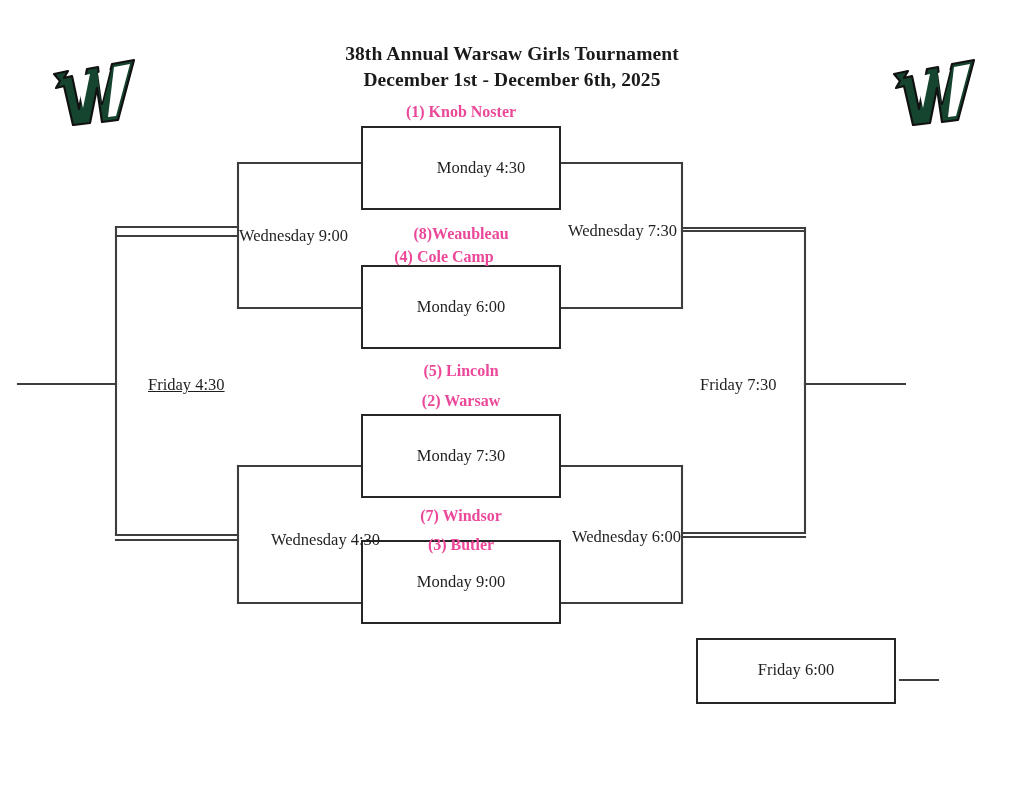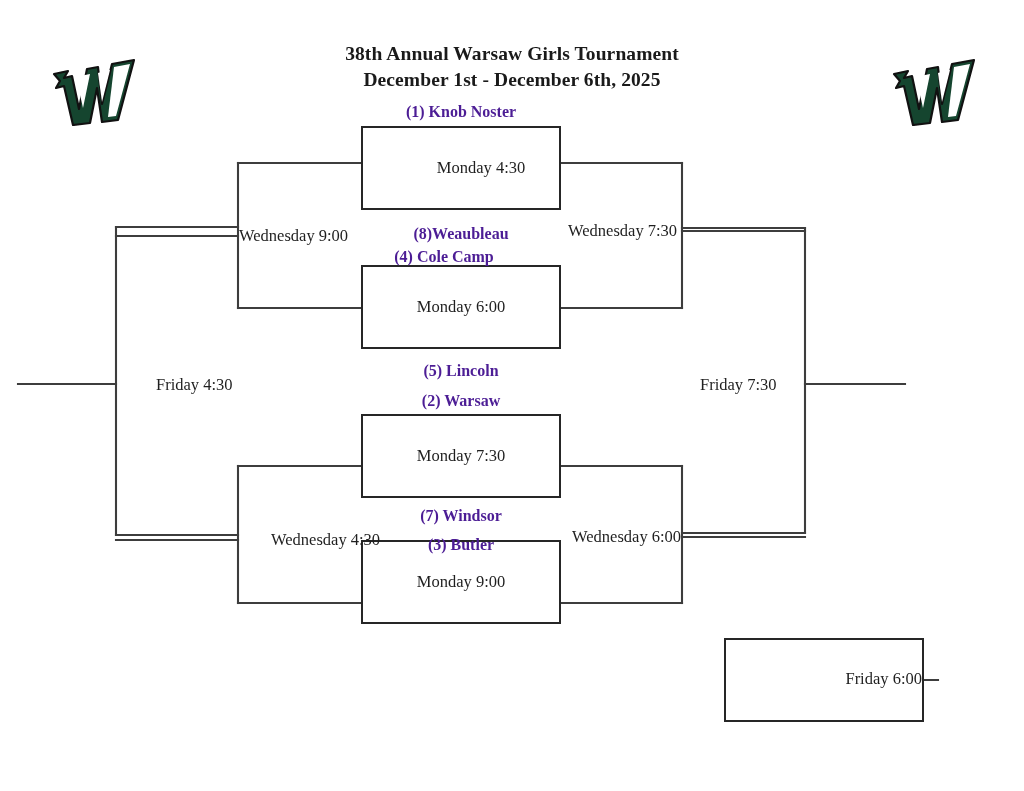--- a/index.html
+++ b/index.html
@@ -63,31 +63,31 @@
   .game-box .game-time {
     font-size: 16.5px;
     color: #1f1f1f;
     white-space: nowrap;
   }
 
   #box-g1 { left: 361px; top: 126px; width: 200px; height: 84px; padding-left: 40px; }
   #box-g2 { left: 361px; top: 265px; width: 200px; height: 84px; }
   #box-g3 { left: 361px; top: 414px; width: 200px; height: 84px; }
   #box-g4 { left: 361px; top: 540px; width: 200px; height: 84px; }
-  #box-third { left: 724px; top: 638px; width: 200px; height: 84px; justify-content: flex-end; }
+  #box-third { left: 696px; top: 638px; width: 200px; height: 66px; }
 
   
   #box-third .game-time { position: relative; top: -1px; }
 
   
   .team-label {
     position: absolute;
     font-size: 16px;
     font-weight: bold;
-    color: #4c1d95;
+    color: #ec4899;
     white-space: nowrap;
     text-align: center;
   }
 
   #team-1 { left: 361px; top: 103px; width: 200px; }
   #team-8 { left: 361px; top: 217px; width: 200px; margin-top: 8px; }
   #team-4 { left: 344px; top: 248px; width: 200px; }
   #team-5 { left: 361px; top: 362px; width: 200px; }
   #team-2 { left: 361px; top: 392px; width: 200px; }
   #team-7 { left: 361px; top: 507px; width: 200px; }
@@ -99,21 +99,21 @@
     position: absolute;
     font-size: 16.5px;
     color: #1f1f1f;
     white-space: nowrap;
   }
 
   #label-semi-left-top    { left: 239px; top: 226px; }
   #label-semi-left-bottom { left: 239px; top: 530px; padding-left: 32px; }
   #label-semi-right-top   { left: 568px; top: 221px; text-align: right; }
   #label-semi-right-bottom{ left: 572px; top: 527px; }
-  #label-final-left       { left: 156px; top: 375px; }
+  #label-final-left       { left: 148px; top: 375px; text-decoration: underline; }
   #label-final-right      { left: 700px; top: 375px; }
 </style>
 </head>
 <body>
 
 <div id="page">
 
   <div class="logo" id="logo-left">
     <svg viewBox="0 0 96 74" width="96" height="74" aria-hidden="true">
       <g>

